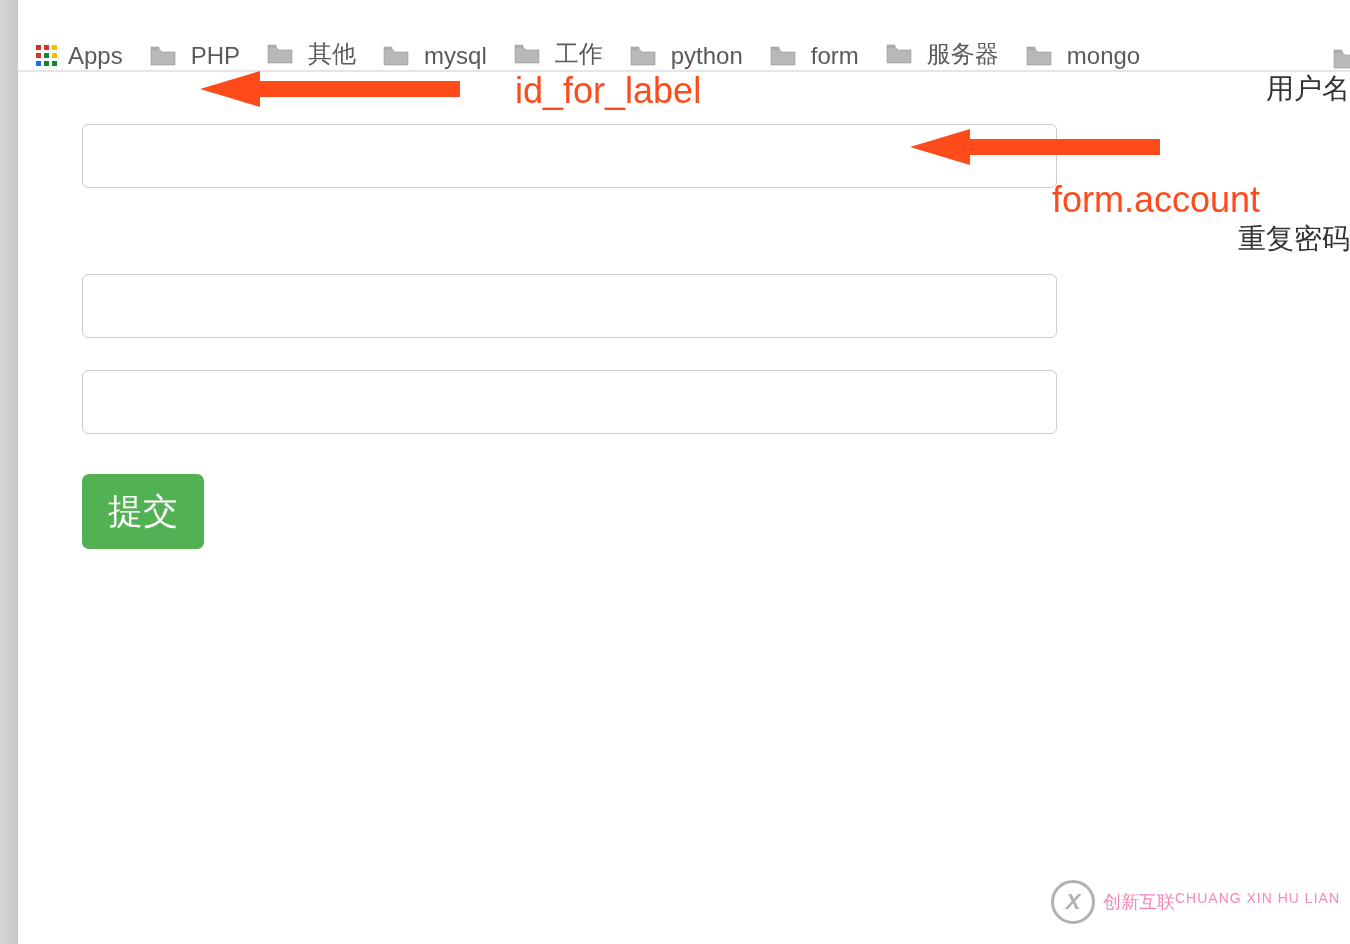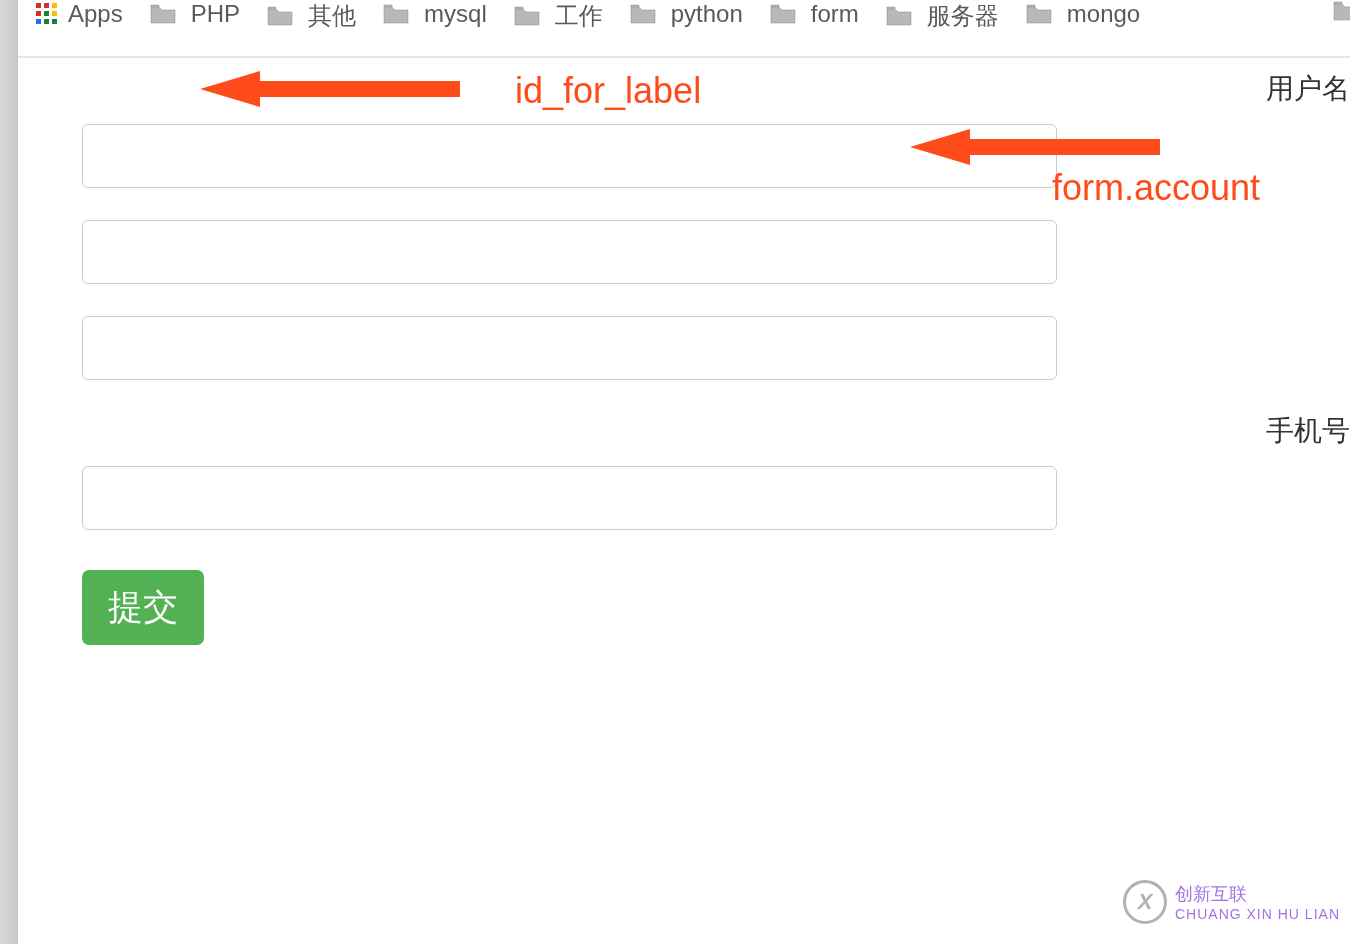--- a/index.html
+++ b/index.html
@@ -21,24 +21,24 @@
       top: 0;
       width: 18px;
       height: 100%;
       background: linear-gradient(to right, #d8d8d8, #c8c8c8);
     }
     .bookmarks-bar {
       position: absolute;
       left: 18px;
       right: 0;
       top: 0;
-      height: 58px;
+      height: 72px;
       background: #fff;
       display: flex;
-      align-items: flex-start;
+      align-items: flex-end;
       padding-left: 18px;
       gap: 26px;
       border-bottom: 2px solid #e5e5e5;
     }
     .apps-icon {
       width: 22px;
       height: 22px;
       display: grid;
       grid-template-columns: repeat(3, 1fr);
       grid-template-rows: repeat(3, 1fr);
@@ -137,23 +137,23 @@
       display: flex;
       align-items: center;
       justify-content: center;
       font-size: 22px;
       font-weight: bold;
       color: #888;
       font-style: italic;
     }
     .watermark-text {
       display: flex;
-      flex-direction: column;
+      flex-direction: row;
       font-size: 18px;
-      color: #6d28d9;
+      color: #ec4899;
     }
     .watermark-sub {
       font-size: 14px;
       letter-spacing: 1px;
     }
   </style>
 </head>
 <body>
 
 <div class="left-edge"></div>
@@ -256,37 +256,34 @@
 </div>
 
 <div class="content">
   <div class="form-group">
     <label class="form-label">用户名</label>
     <input class="form-input" type="text" value="" style="">
   </div>
 
 
   <div class="form-group">
+    <label class="form-label">重复密码</label>
     <input class="form-input" type="password" value="" style="">
   </div>
 
   <div class="form-group">
     <input class="form-input" type="email" value="" style="">
   </div>
 
-  <div class="form-group">
-    <label class="form-label">手机号</label>
-    <input class="form-input" type="text" value="" style="">
-  </div>
 
   <button class="submit-btn">提交</button>
 </div>
 
 <div class="annotation" style="left:515px; top:70px;">id_for_label</div>
-<div class="annotation" style="left:1052px; top:167px;">form.account</div>
+<div class="annotation" style="left:1052px; top:179px;">form.account</div>
 
 <svg class="arrow" style="left:200px; top:68px;" width="260" height="42" viewBox="0 0 260 42">
   <polygon points="0,21 60,3 60,13 260,13 260,29 60,29 60,39" fill="#ff4a1a"></polygon>
 </svg>
 
 <svg class="arrow" style="left:910px; top:126px;" width="250" height="42" viewBox="0 0 250 42">
   <polygon points="0,21 60,3 60,13 250,13 250,29 60,29 60,39" fill="#ff4a1a"></polygon>
 </svg>
 
 <div class="watermark">

